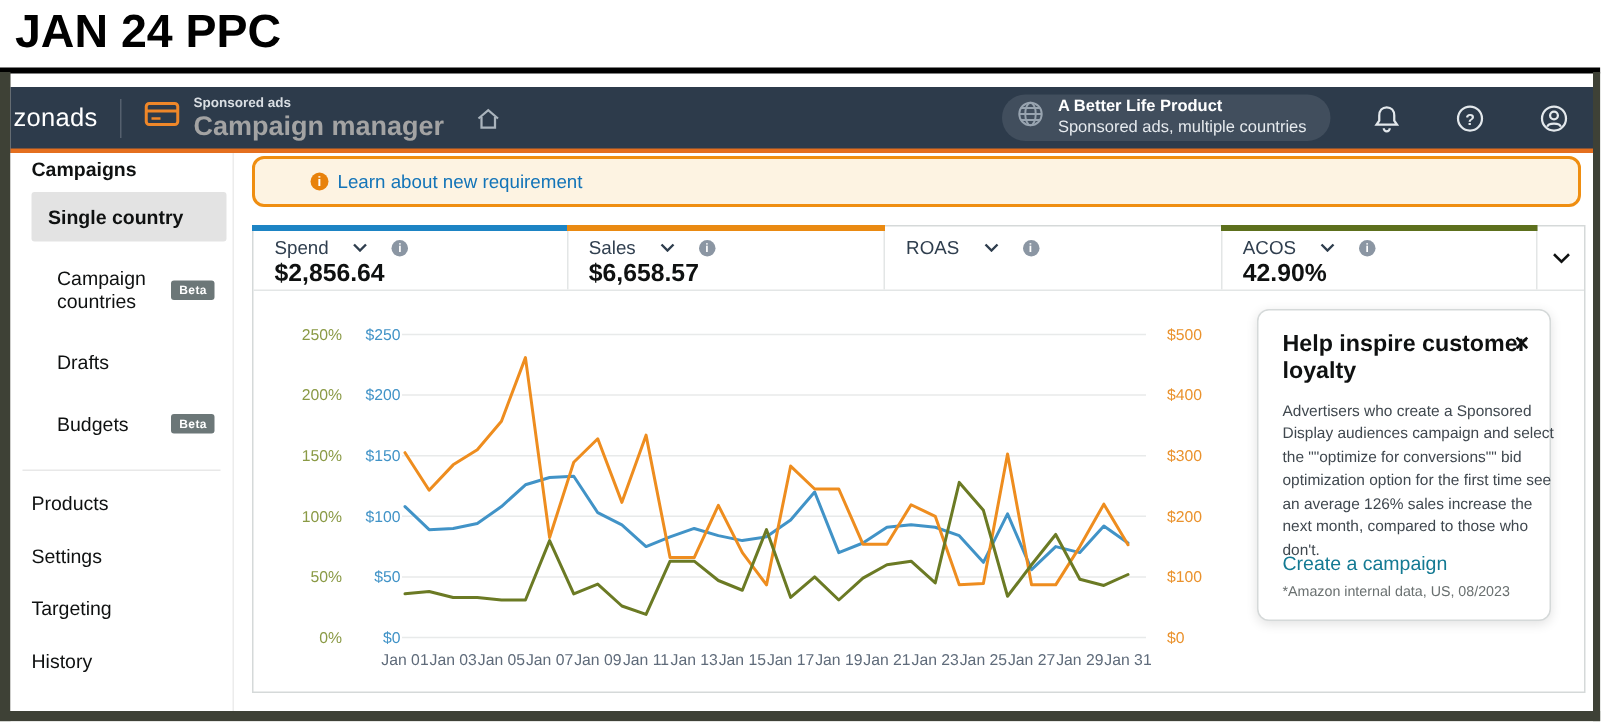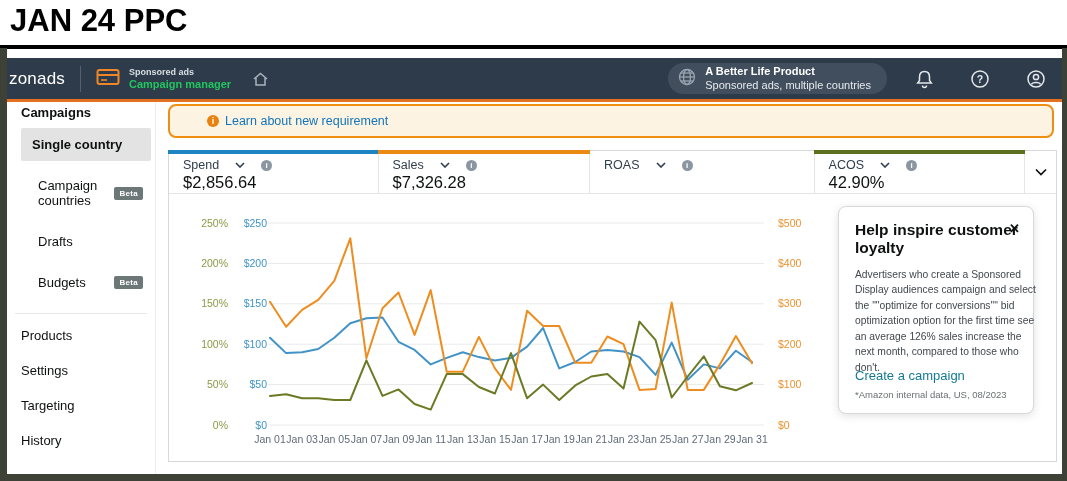--- a/index.html
+++ b/index.html
@@ -13,21 +13,21 @@
   .top-rule { position:absolute; left:0; top:45px; right:0; height:4px; background:#000; }
   .page-title { position:absolute; left:10px; top:3px; font-size:31px; font-weight:bold; color:#000; }
 
   
   .navbar { position:absolute; left:7px; right:5px; top:58px; height:44px; background:#2d3b4b;
             border-bottom:3px solid #e46f1f; display:flex; align-items:center; color:#fff; }
   .logo { font-size:17px; color:#fff; margin-left:2px; letter-spacing:.2px; }
   .nav-divider { width:1px; height:26px; background:#55606e; margin:0 15px; }
   .app-block { display:flex; align-items:center; gap:9px; }
   .app-titles .sub { font-size:9px; color:#d9dee3; font-weight:bold; }
-  .app-titles .main { font-size:11px; color:#22c55e; font-weight:bold; margin-top:1px; }
+  .app-titles .main { font-size:18px; color:#a3a3a3; font-weight:bold; margin-top:1px; }
   .nav-spacer { flex:1; }
   .account-pill { display:flex; align-items:center; gap:8px; background:#414e5d; border-radius:16px;
                   height:31px; padding:0 16px 0 9px; margin-right:28px; }
   .account-pill .name { font-size:11px; font-weight:bold; color:#fff; line-height:1.25; }
   .account-pill .scope { font-size:11px; color:#e6eaee; line-height:1.25; }
   .nav-icon { margin-right:36px; display:flex; align-items:center; }
   .nav-icon:last-child { margin-right:16px; }
 
   
   .sidebar { position:absolute; left:7px; top:102px; width:149px; bottom:7px; background:#fff;
@@ -48,21 +48,21 @@
               font-weight:bold; display:flex; align-items:center; justify-content:center; margin-right:6px; }
   .banner-link { font-size:12.5px; color:#1374b8; cursor:pointer; }
 
   
   .panel { position:absolute; left:168px; top:150px; width:889px; height:312px;
            border:1px solid #d5d9d9; background:#fff; }
   .metrics-row { display:flex; height:43px; border-bottom:1px solid #e3e6e6; }
   .metric-card { position:relative; border-right:1px solid #e3e6e6; padding:7px 0 0 14px; cursor:pointer; }
   .metric-card .stripe { position:absolute; top:-1px; left:-1px; right:-1px; height:4px; }
   .metric-label { display:flex; align-items:center; gap:16px; font-size:12.5px; color:#2f3e4e; }
-  .metric-value { font-size:16.5px; font-weight:normal; color:#0f1111; margin-top:1px; }
+  .metric-value { font-size:16.5px; font-weight:bold; color:#0f1111; margin-top:1px; }
   .gray-info { width:11px; height:11px; border-radius:50%; background:#8b96a3; color:#fff; font-size:8px;
                display:flex; align-items:center; justify-content:center; font-weight:bold; }
   .chev-cell { width:31px; display:flex; align-items:center; justify-content:center; cursor:pointer; }
 
   .chart-svg { position:absolute; left:168px; top:200px; }
 
   
   .help-card { position:absolute; left:838px; top:206px; width:196px; height:208px; background:#fff;
                border:1px solid #d5d9d9; border-radius:8px; box-shadow:0 2px 8px rgba(0,0,0,.12);
                padding:14px 16px; }
@@ -189,21 +189,21 @@
         </div>
         <div class="metric-card" style="width: 212px;">
           <div class="stripe" style="background: rgb(234, 138, 18);"></div>
           <div class="metric-label">
             <span>Sales</span>
             <svg width="10" height="6" viewBox="0 0 10 6">
               <polyline points="1,1 5,5 9,1" fill="none" stroke="#2f3e4e" stroke-width="1.6"></polyline>
             </svg>
             <span class="gray-info">i</span>
           </div>
-          <div class="metric-value">$7,326.28</div>
+          <div class="metric-value">$6,658.57</div>
         </div>
         <div class="metric-card" style="width: 225px;">
           <div class="metric-label">
             <span>ROAS</span>
             <svg width="10" height="6" viewBox="0 0 10 6">
               <polyline points="1,1 5,5 9,1" fill="none" stroke="#2f3e4e" stroke-width="1.6"></polyline>
             </svg>
             <span class="gray-info">i</span>
           </div>
         </div>

